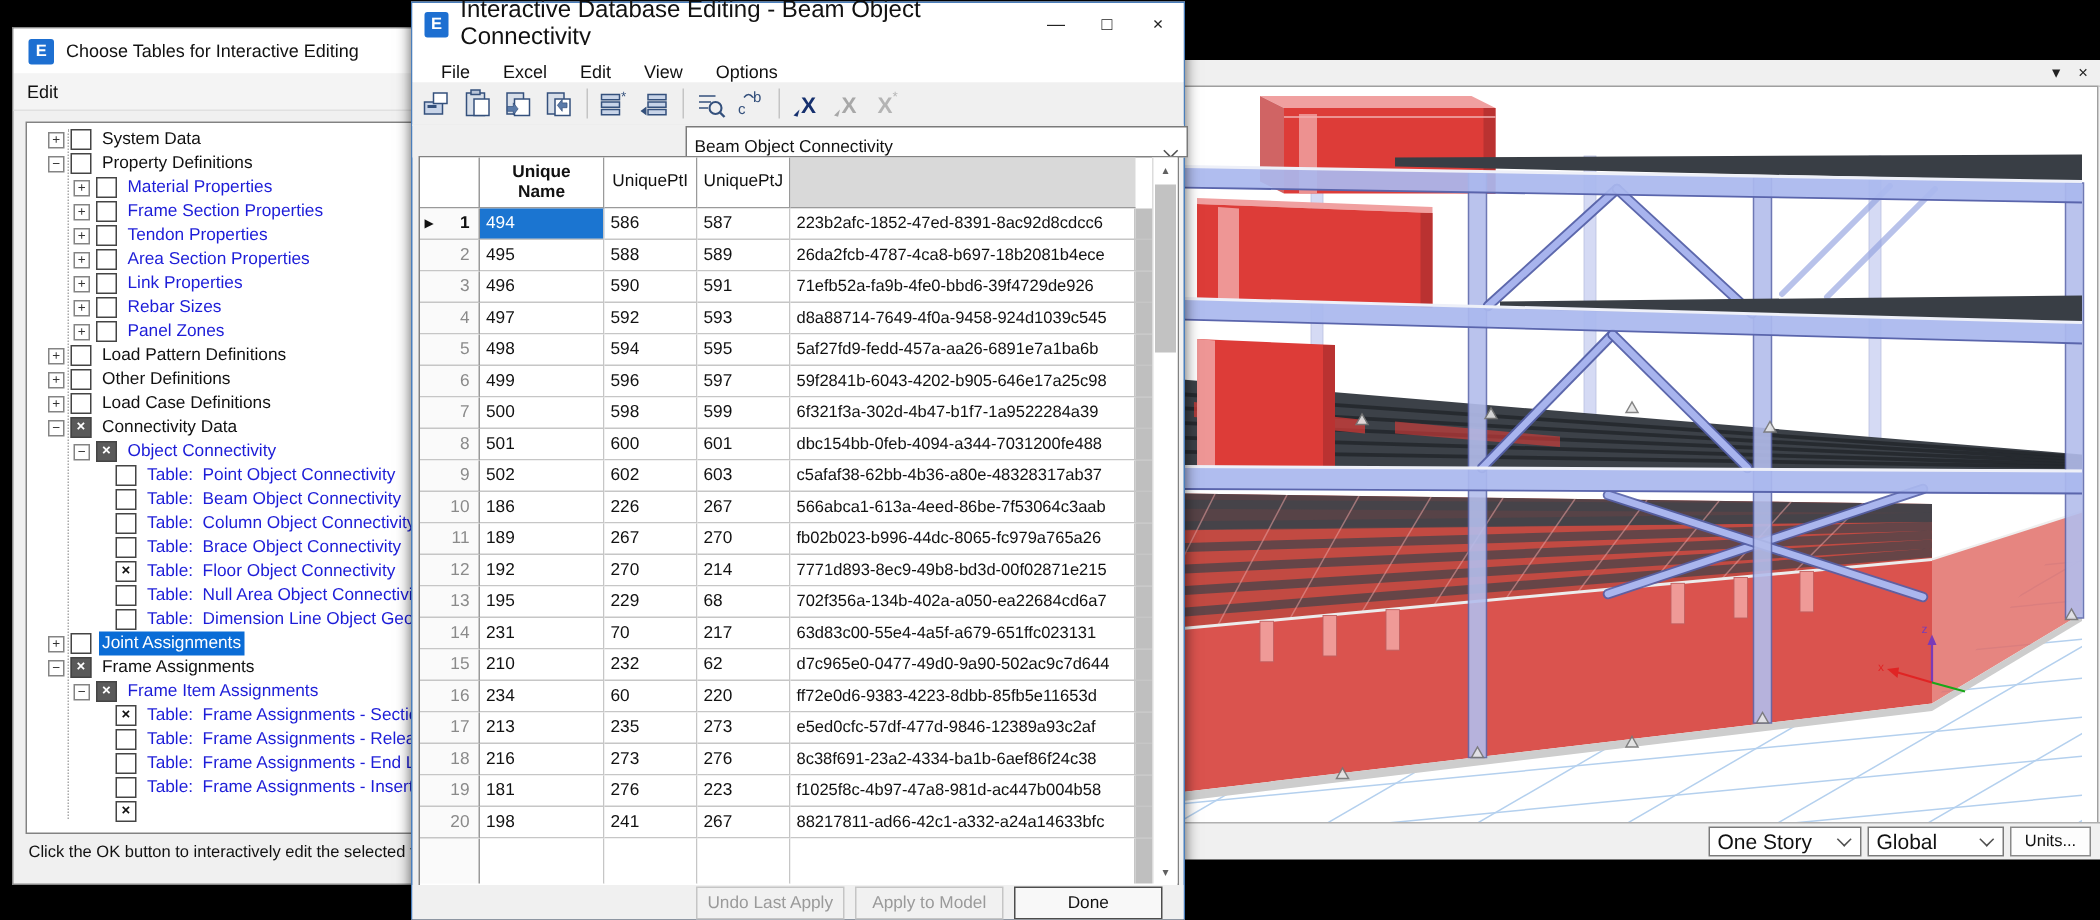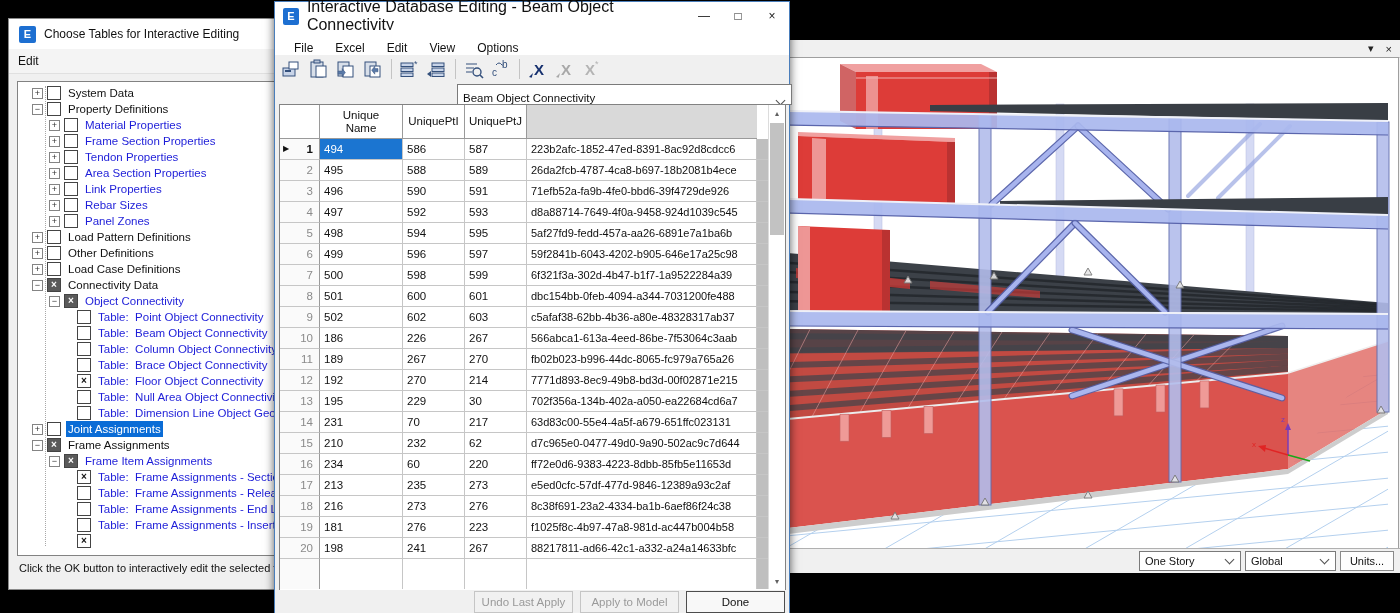--- a/index.html
+++ b/index.html
@@ -54,21 +54,21 @@
   .chev{width:6px;height:6px;border-right:1.5px solid #505050;border-bottom:1.5px solid #505050;
     transform:rotate(45deg);margin-left:auto;margin-right:7px;margin-top:-3px}
   #table-combo{left:182px;top:1px;width:328px;height:19px}
 
   #grid{position:absolute;left:4px;top:102px;width:505px;height:486px;background:#fff;
     border:1px solid #828282}
   .ghead,.grow,.gempty{display:grid;grid-template-columns:40px 83px 62px 62px 230px 11px}
   .ghead{height:34px}
   .hc{border-right:1px solid #9a9a9a;border-bottom:1px solid #9a9a9a;display:flex;
     align-items:center;justify-content:center;text-align:center;font-size:11.5px;line-height:13px;background:#fff}
-  .hc.bold{font-weight:normal}
+  .hc.bold{font-weight:bold}
   .hc.hfill{background:#d9d9d9;border-right:none}
   .grow{height:21px}
   .gc{border-right:1px solid #c6c6c6;border-bottom:1px solid #c6c6c6;font-size:11.5px;
     line-height:20px;padding-left:4px;overflow:hidden;white-space:nowrap;background:#fff}
   .gc.c3{font-size:11px}
   .gc.rowhdr{background:#fafafa;border-right:1px solid #9a9a9a;position:relative;
     text-align:right;padding-right:6px;padding-left:0}
   .rnum{color:#8a8a8a}
   .rnum.cur{color:#111;font-weight:bold}
   .marker{position:absolute;left:3px;top:0;font-size:8px;color:#111}
@@ -76,38 +76,38 @@
   .gc.selcell{background:#1b75d1;color:#fff}
   .gempty{height:30px}
   .ec{border-right:1px solid #c6c6c6;background:#fff}
   #vscroll{position:absolute;right:0;top:0;width:16px;height:484px;background:#fff;
     border-left:1px solid #dcdcdc}
   .sb-arrow{position:absolute;left:0;width:16px;height:16px;display:flex;align-items:center;
     justify-content:center;font-size:8px;color:#606060}
   #sb-thumb{position:absolute;left:1px;top:18px;width:14px;height:112px;background:#c2c2c2}
 
   .dlg-buttons{position:absolute;left:0;bottom:0;right:0;height:23px;background:#f0f0f0;
-    display:flex;justify-content:flex-end;align-items:center;gap:7px;padding-right:4px}
+    display:flex;justify-content:flex-end;align-items:center;gap:7px;padding-right:14px}
   .btn{width:97px;height:20px;display:flex;align-items:center;justify-content:center;
     font-size:11.5px;background:#f5f5f5;border:1px solid #b8b8b8}
   .btn.disabled{color:#9a9a9a;background:#f1f1f1;border-color:#c5c5c5}
   .btn.default{border:1px solid #4d4d4d;background:#f8f8f8;color:#111}
 
   
   #right-panel{left:788px;top:40px;width:612px;height:532px;background:#f0f0f0;z-index:1}
   .rp-titlebar{position:absolute;left:0;top:0;right:0;height:17px;background:#f0f0f0;
     border-bottom:1px solid #c8c8c8;display:flex;align-items:center;justify-content:flex-end;
     gap:12px;padding-right:8px;font-size:11px;color:#222}
   .rp-viewport{position:absolute;left:1px;top:17px;width:608px;height:490px;background:#fff;
     border:1px solid #9f9f9f}
   .rp-bottombar{position:absolute;left:0;top:508px;right:0;height:24px;background:#f0f0f0;
     border-top:1px solid #b0b0b0;display:flex;align-items:center;justify-content:flex-end;
     gap:4px;padding-right:6px}
   .rp-combo{width:95px;height:18px;position:relative;background:#fff;border:1px solid #7a7a7a;
-    display:flex;align-items:center;padding-left:5px;font-size:11px}
+    display:flex;align-items:center;padding-left:5px;font-size:14px}
   .rp-combo.small{width:84px}
   .rp-btn{width:52px;height:18px;background:#fdfdfd;border:1px solid #8a8a8a;display:flex;
     align-items:center;justify-content:center;font-size:11px}
   svg text{font-family:"Liberation Sans",sans-serif}
 </style>
 </head>
 <body>
 
 <div id="left-window" class="abs">
   <div class="lw-titlebar">
@@ -366,21 +366,21 @@
           <div class="gc c0">192</div>
           <div class="gc c1">270</div>
           <div class="gc c2">214</div>
           <div class="gc c3">7771d893-8ec9-49b8-bd3d-00f02871e215</div>
           <div class="gc filler"></div>
         </div>
         <div class="grow">
           <div class="gc rowhdr"><span class="rnum">13</span></div>
           <div class="gc c0">195</div>
           <div class="gc c1">229</div>
-          <div class="gc c2">30</div>
+          <div class="gc c2">68</div>
           <div class="gc c3">702f356a-134b-402a-a050-ea22684cd6a7</div>
           <div class="gc filler"></div>
         </div>
         <div class="grow">
           <div class="gc rowhdr"><span class="rnum">14</span></div>
           <div class="gc c0">231</div>
           <div class="gc c1">70</div>
           <div class="gc c2">217</div>
           <div class="gc c3">63d83c00-55e4-4a5f-a679-651ffc023131</div>
           <div class="gc filler"></div>

